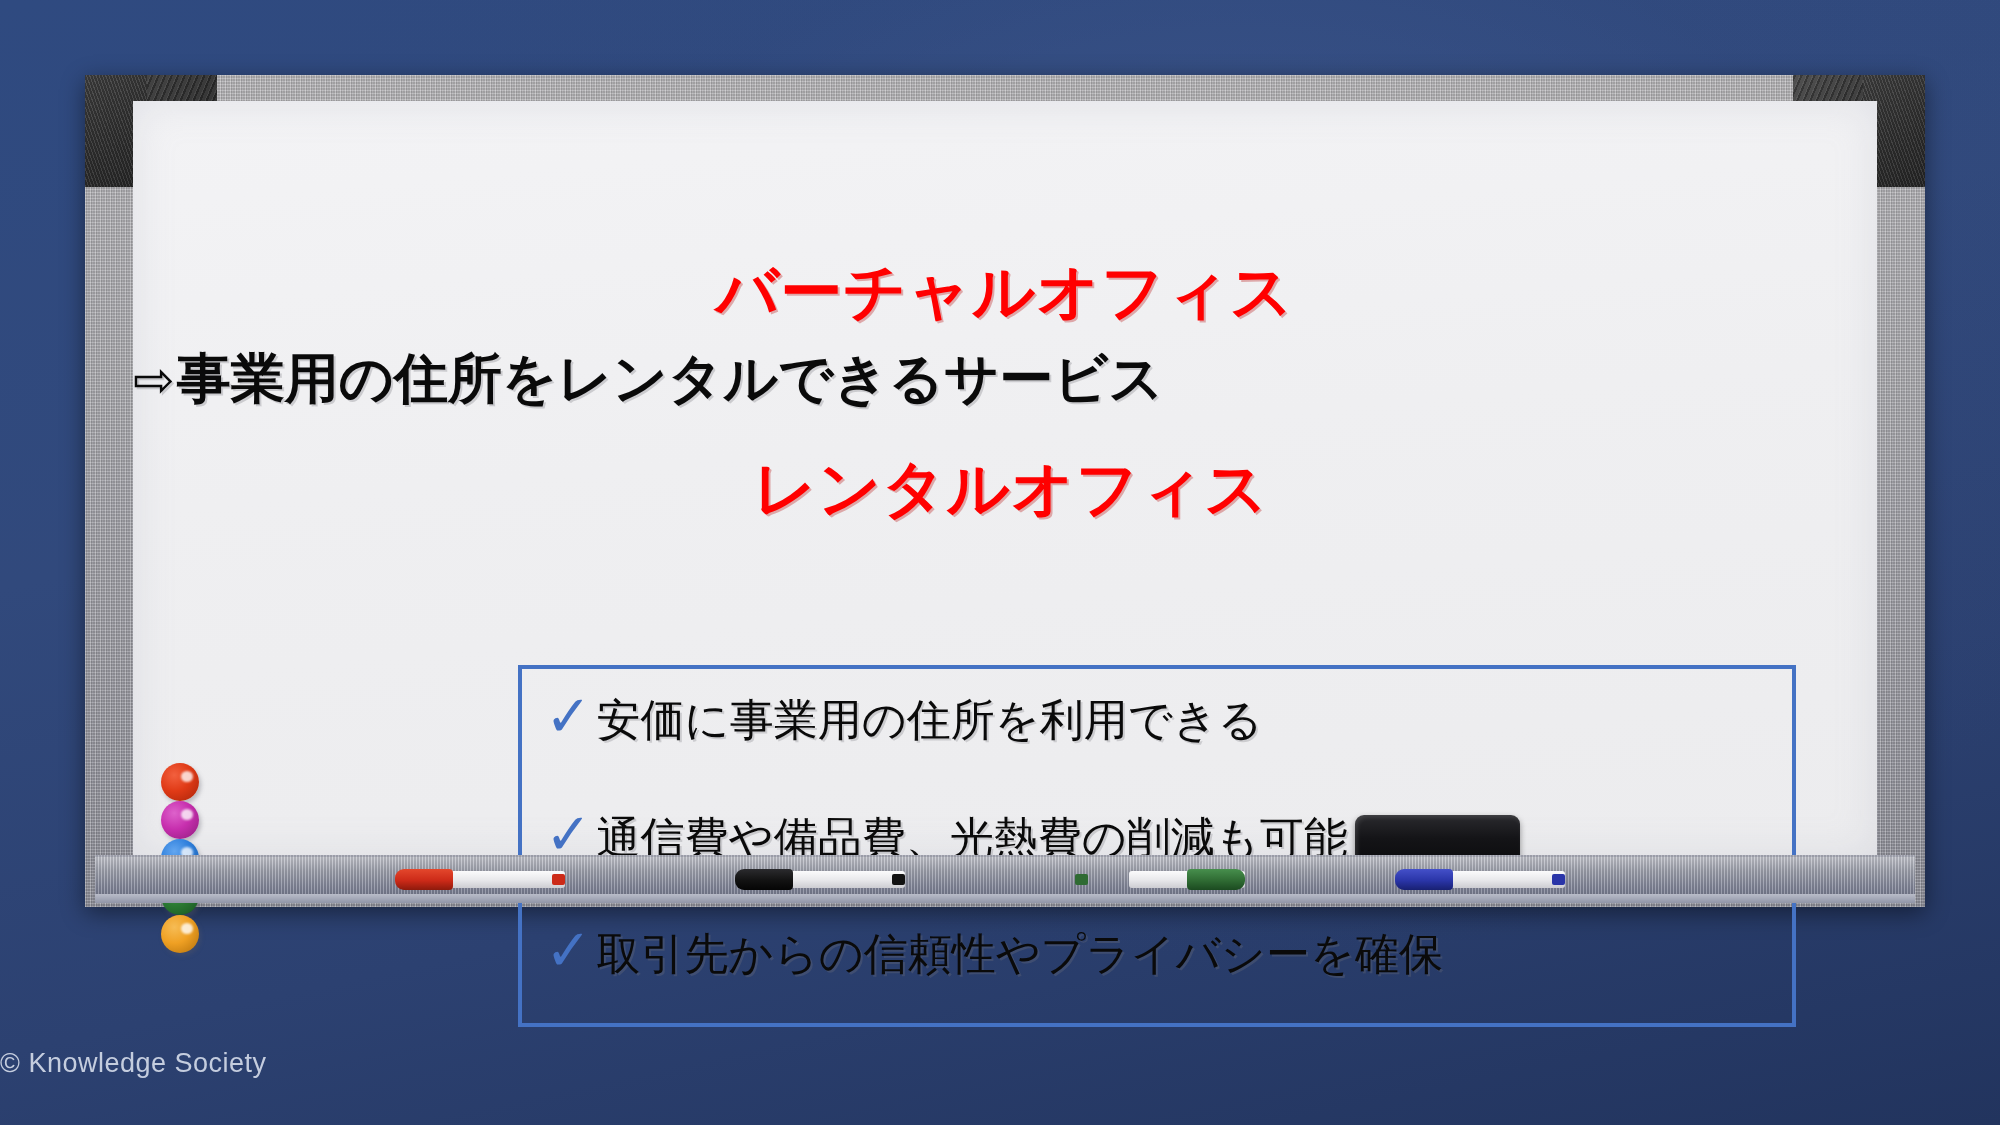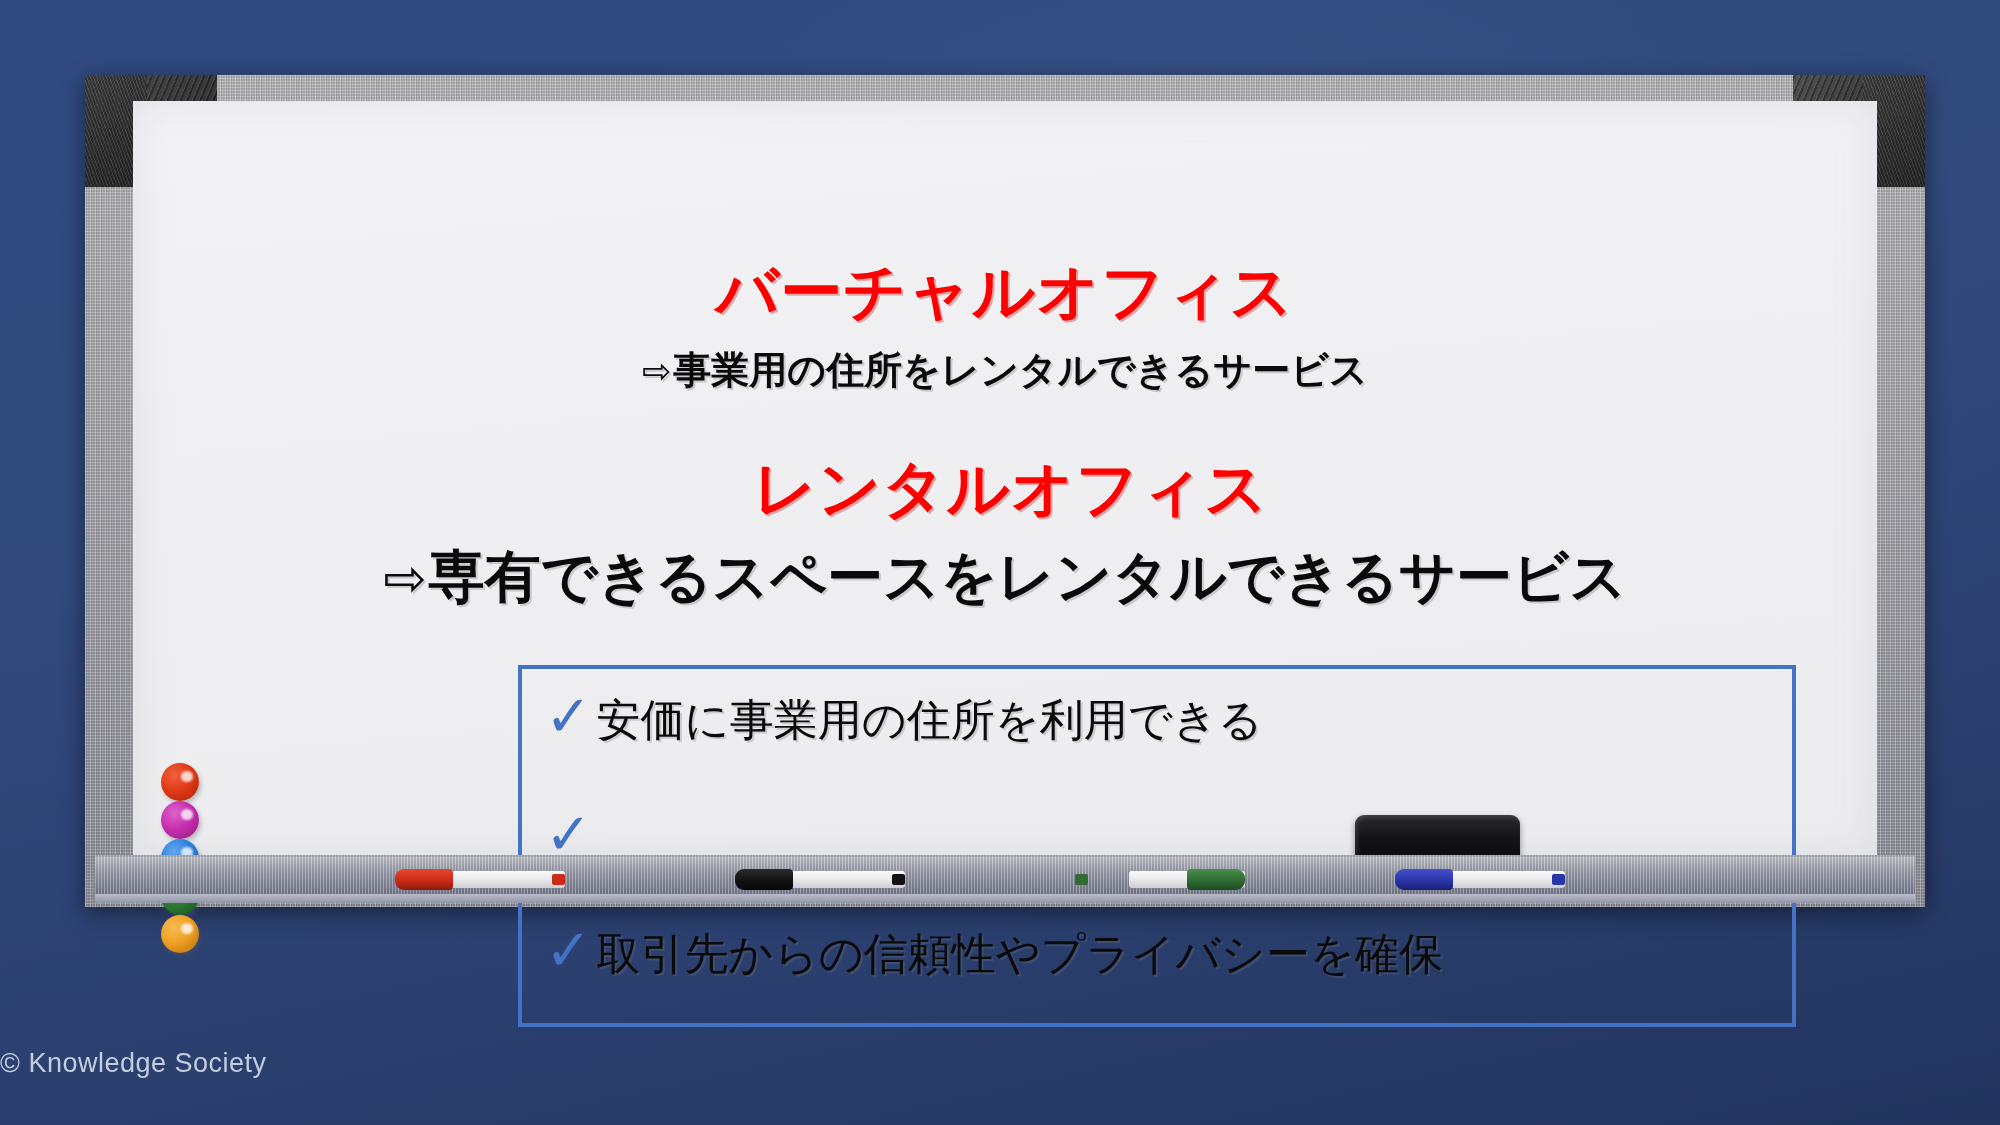--- a/index.html
+++ b/index.html
@@ -178,21 +178,21 @@
     text-shadow: 2px 2px 0 rgba(120,120,125,0.30);
   }
   .arrow-glyph {
     font-weight: normal;
     font-size: 0.92em;
     margin-right: 2px;
   }
 
   
   #row-title1   { position:absolute; left:0; right:0; top:160px; text-align:center; }
-  #row-sub1     { position:absolute; left:0; right:0; top:250px; text-align:center; font-size:38px; }
+  #row-sub1     { position:absolute; left:0; right:0; top:250px; text-align:left; font-size:54px; }
   #row-title2   { position:absolute; left:0; right:0; top:357px; text-align:center;margin-left:12px; }
   #row-sub2     { position:absolute; left:0; right:0; top:448px; text-align:center; font-size:56px; }
 
   
   #benefit-box {
     position: absolute;
     left: 385px;
     top: 564px;
     width: 1278px;
     height: 362px;
@@ -258,33 +258,31 @@
     <div class="board-surface">
 
       <div id="row-title1" class="ttl-red">バーチャルオフィス</div>
 
       <div id="row-sub1" class="line-black">
         <span class="arrow-glyph">⇨</span><span>事業用の住所をレンタルできるサービス</span>
       </div>
 
       <div id="row-title2" class="ttl-red">レンタルオフィス</div>
 
-      <div id="row-sub2" class="line-black">
-        <span class="arrow-glyph">⇨</span><span>専有できるスペースをレンタルできるサービス</span>
-      </div>
 
       <div id="benefit-box">
 
         <div class="benefit-row">
           <span class="check">✓</span>
           <span class="benefit-text">安価に事業用の住所を利用できる</span>
         </div>
 
         <div class="benefit-row">
           <span class="check">✓</span>
+          <span class="benefit-text">通信費や備品費、光熱費の削減も可能</span>
         </div>
 
         <div class="benefit-row">
           <span class="check">✓</span>
           <span class="benefit-text">取引先からの信頼性やプライバシーを確保</span>
         </div>
 
       </div>
 
       <div class="magnet" style="left:28px;  top:662px; background:radial-gradient(circle at 35% 32%, #f2603e 0%, #e03a16 45%, #a8240a 100%);"></div>

